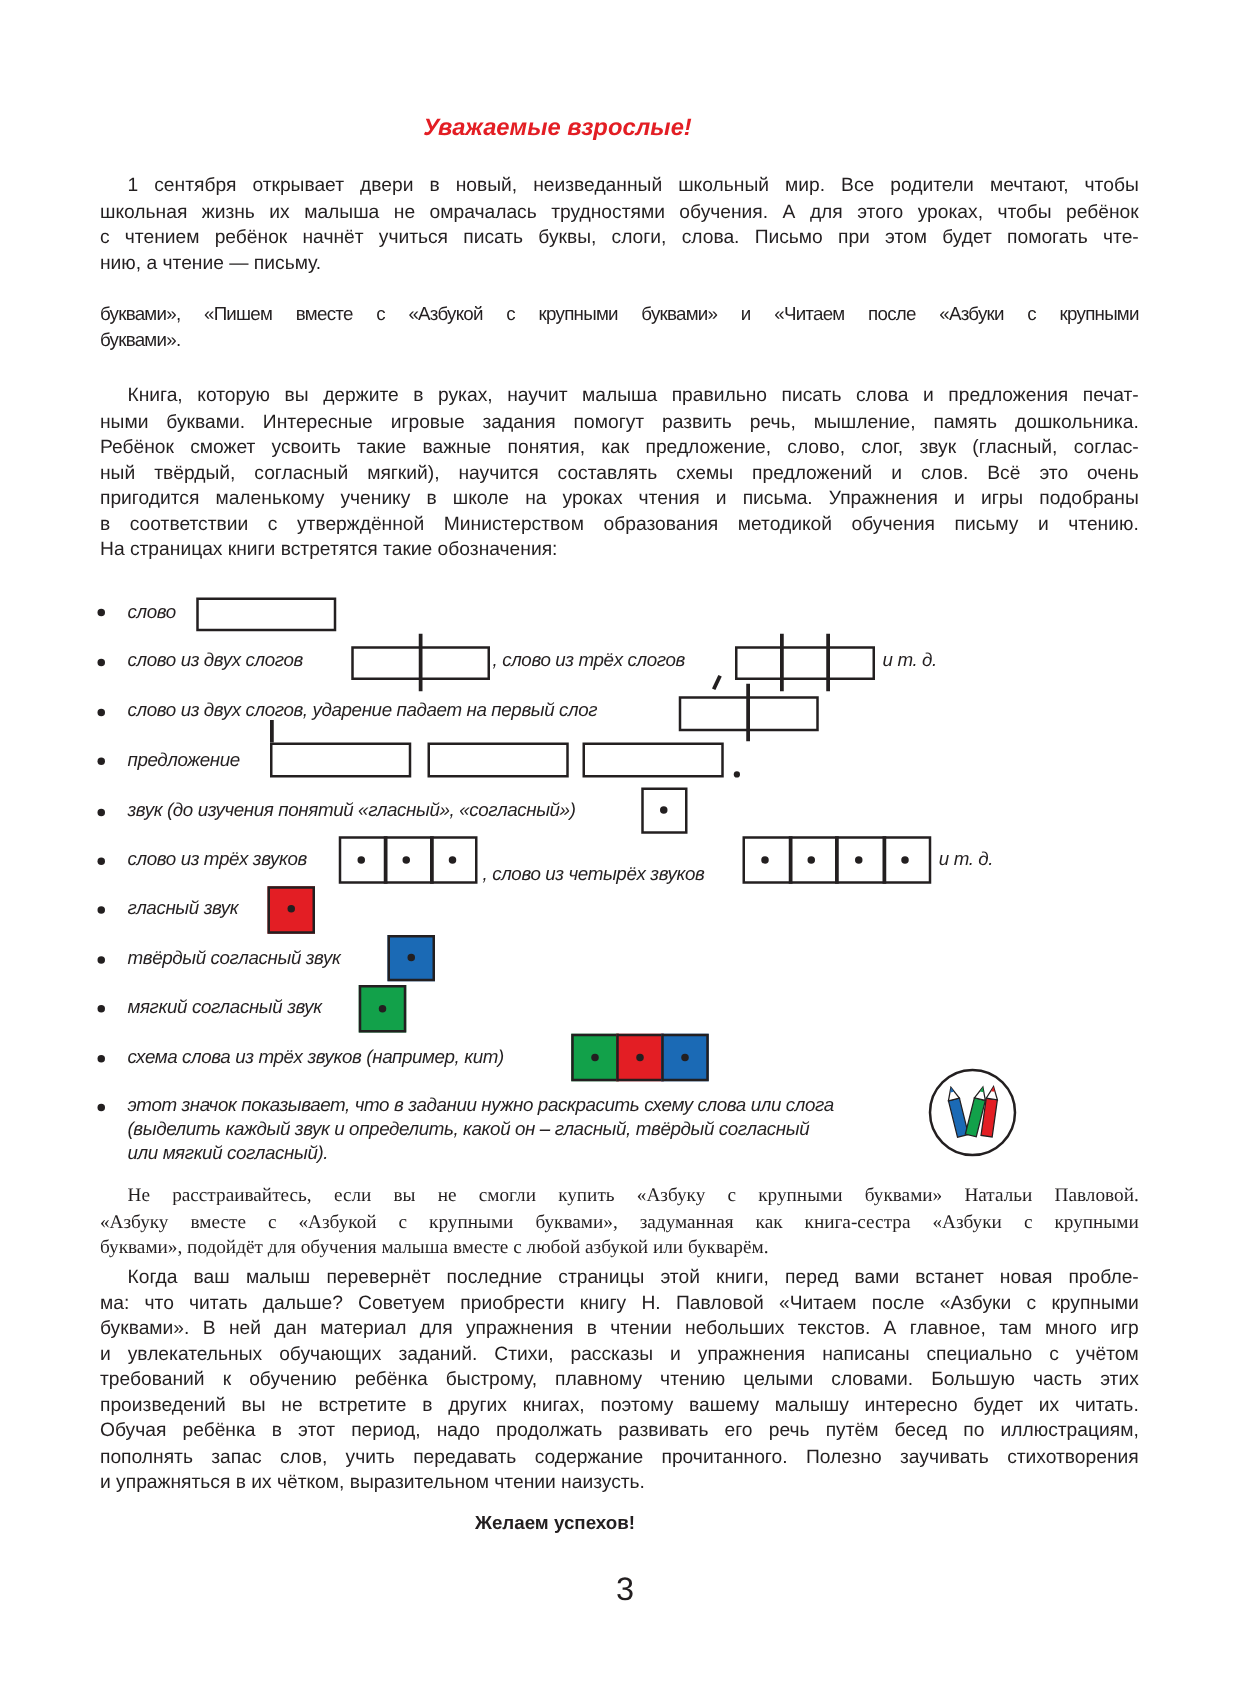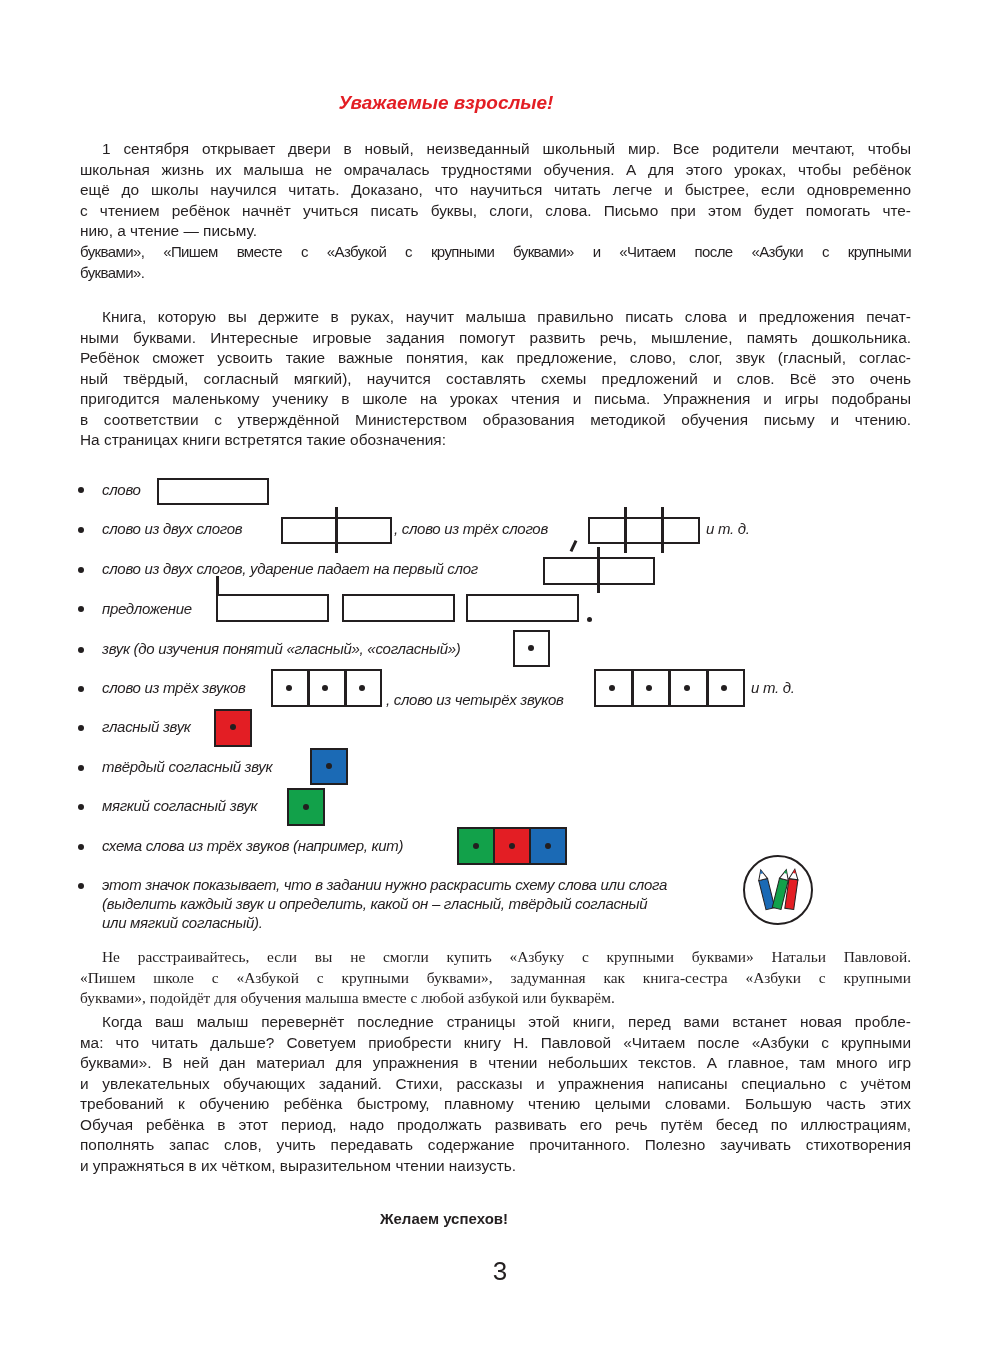--- a/index.html
+++ b/index.html
@@ -28,21 +28,20 @@
                  border: 2px solid #231f20; border-radius: 50%; box-sizing: border-box; }
 </style>
 </head>
 <body>
 
 <div class="title">Уважаемые взрослые!</div>
 
 <div class="para" style="top:139px;">
   <span class="line indent">1 сентября открывает двери в новый, неизведанный школьный мир. Все родители мечтают, чтобы</span>
   <span class="line">школьная жизнь их малыша не омрачалась трудностями обучения. А для этого уроках, чтобы ребёнок</span>
-  <span class="line">ещё до школы научился читать. Доказано, что научиться читать легче и быстрее, если одновременно</span>
   <span class="line">с чтением ребёнок начнёт учиться писать буквы, слоги, слова. Письмо при этом будет помогать чте-</span>
   <span class="line last">нию, а чтение — письму.</span>
 </div>
 
 <div class="para narrow" style="top:242px;">
   <span class="line">буквами», «Пишем вместе с «Азбукой с крупными буквами» и «Читаем после «Азбуки с крупными</span>
   <span class="line last">буквами».</span>
 </div>
 
 <div class="para" style="top:307px;">
@@ -178,29 +177,30 @@
           <polygon points="42,22 51,22 46.5,12" fill="#fff" stroke="#231f20" stroke-width="1"></polygon>
           <polygon points="45,16 48,16 46.5,12" fill="#e31e24"></polygon>
         </g>
       </svg>
     </div>
   </div>
 </div>
 
 <div class="para" style="top:947px;font-family:Liberation Serif, serif;">
   <span class="line indent">Не расстраивайтесь, если вы не смогли купить «Азбуку с крупными буквами» Натальи Павловой.</span>
-  <span class="line">«Пишем школе с «Азбукой с крупными буквами», задуманная как книга-сестра «Азбуки с крупными</span>
+  <span class="line">«Азбуку вместе с «Азбукой с крупными буквами», задуманная как книга-сестра «Азбуки с крупными</span>
   <span class="line last">буквами», подойдёт для обучения малыша вместе с любой азбукой или букварём.</span>
 </div>
 
 <div class="para" style="top:1012px;">
   <span class="line indent">Когда ваш малыш перевернёт последние страницы этой книги, перед вами встанет новая пробле-</span>
   <span class="line">ма: что читать дальше? Советуем приобрести книгу Н. Павловой «Читаем после «Азбуки с крупными</span>
   <span class="line">буквами». В ней дан материал для упражнения в чтении небольших текстов. А главное, там много игр</span>
   <span class="line">и увлекательных обучающих заданий. Стихи, рассказы и упражнения написаны специально с учётом</span>
   <span class="line">требований к обучению ребёнка быстрому, плавному чтению целыми словами. Большую часть этих</span>
+  <span class="line">произведений вы не встретите в других книгах, поэтому вашему малышу интересно будет их читать.</span>
   <span class="line">Обучая ребёнка в этот период, надо продолжать развивать его речь путём бесед по иллюстрациям,</span>
   <span class="line">пополнять запас слов, учить передавать содержание прочитанного. Полезно заучивать стихотворения</span>
   <span class="line last">и упражняться в их чётком, выразительном чтении наизусть.</span>
 </div>
 
 <div class="closing">Желаем успехов!</div>
 <div class="pagenum">3</div>
 
 </body></html>

